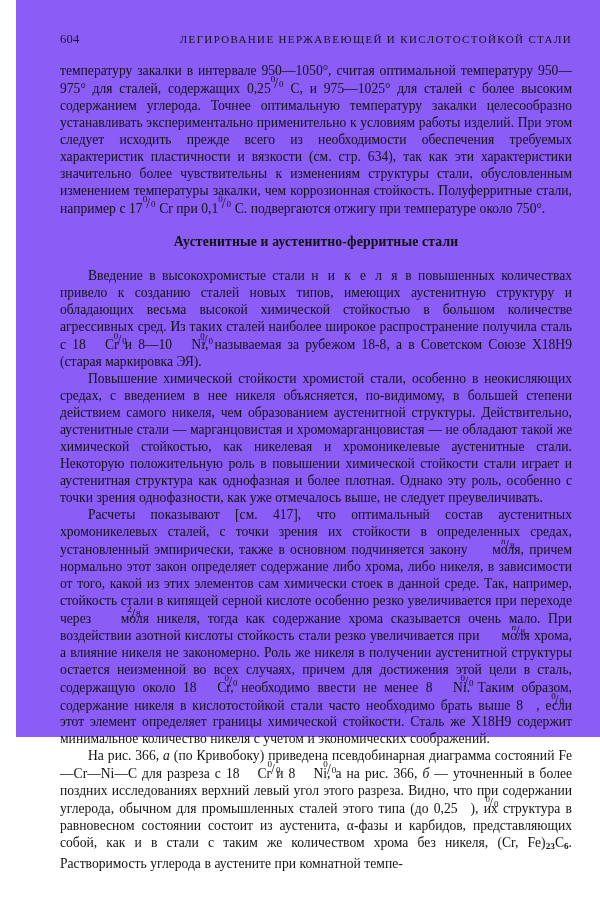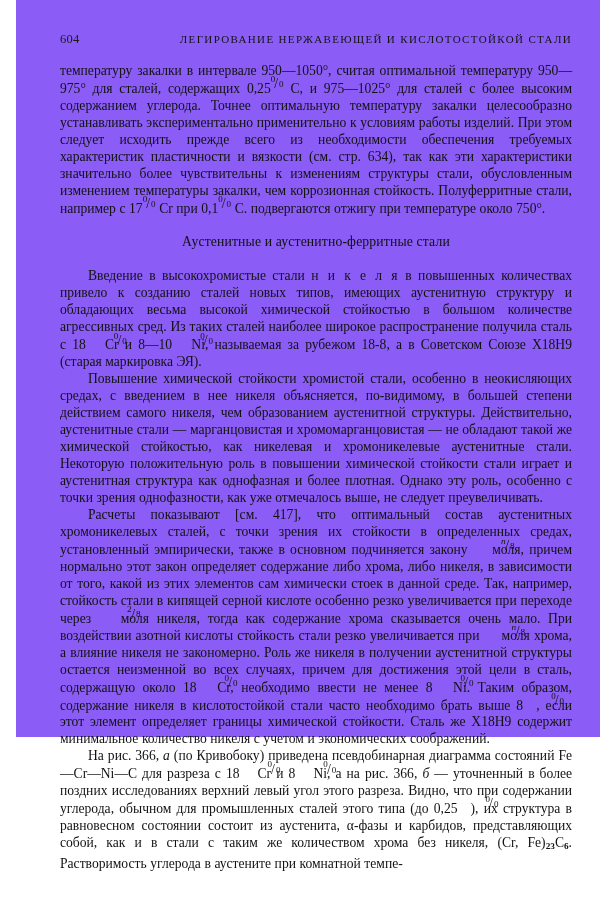--- a/index.html
+++ b/index.html
@@ -71,21 +71,21 @@
     word-spacing: 0.15px;
   }
   p.indent {
     text-indent: 28px;
   }
 
   h2.section-heading {
     margin: 0;
     font-size: 13.7px;
     line-height: 17.02px;
-    font-weight: normal;
+    font-weight: bold;
     text-align: center;
     color: #101010;
     letter-spacing: 0.15px;
   }
 
   .gap-before-heading { height: 17.02px; }
   .gap-after-heading  { height: 17.02px; }
 
   
   .pct {

